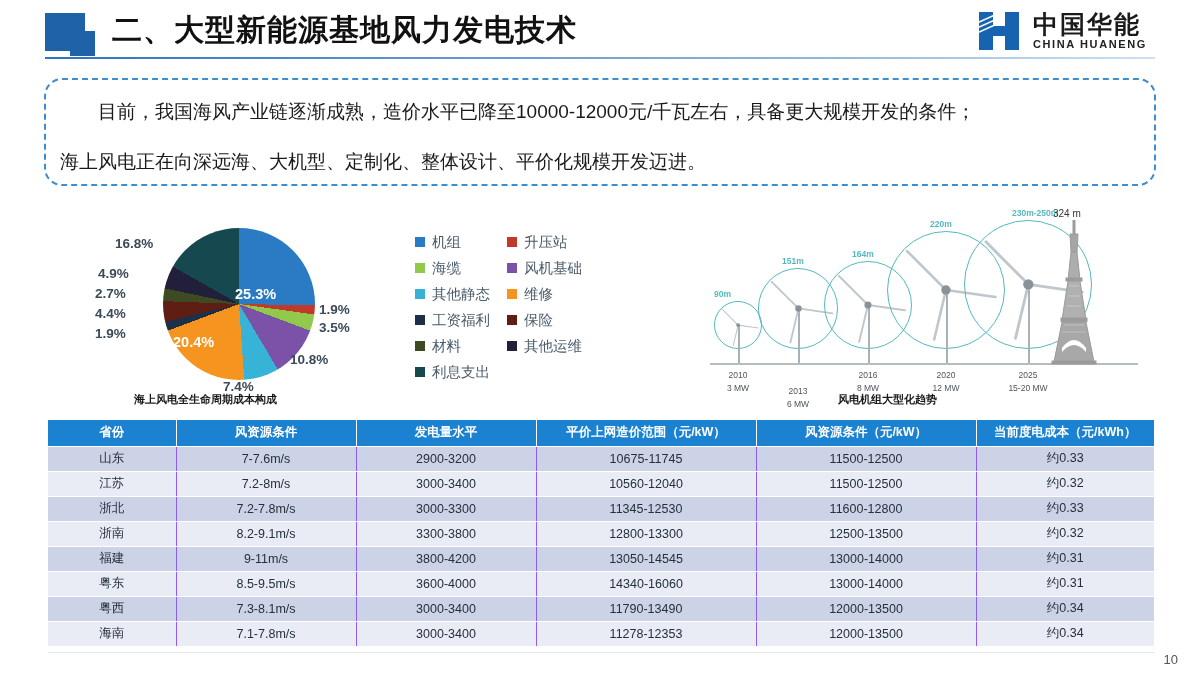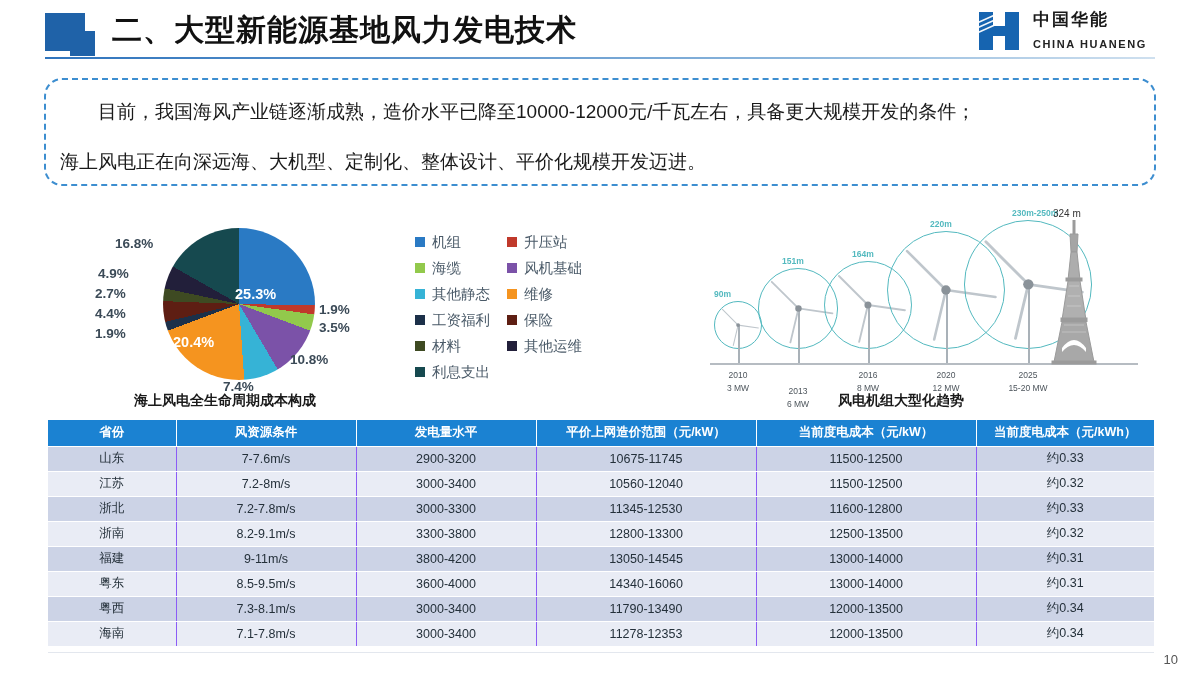--- a/index.html
+++ b/index.html
@@ -17,21 +17,21 @@
   .hdr-sq-b { position: absolute; left: 70px; top: 31px; width: 25px; height: 25px; background: #1f62a8; }
   .hdr-title {
     position: absolute; left: 112px; top: 10px;
     font-size: 30px; font-weight: bold; color: #111; letter-spacing: 1px;
     white-space: nowrap;
   }
   .hdr-rule { position: absolute; left: 45px; top: 57px; width: 1110px; height: 2px;
               background: linear-gradient(to right,#2f74bd,#8fb8dd 70%,#cfe0ef); }
   .logo { position: absolute; right: 30px; top: 8px; width: 195px; height: 46px; }
   .logo-mark { position: absolute; left: 0; top: 2px; width: 48px; height: 42px; }
-  .logo-cn { position: absolute; left: 58px; top: 0px; font-size: 17px; font-weight: bold;
+  .logo-cn { position: absolute; left: 58px; top: 0px; font-size: 25px; font-weight: bold;
              color: #1a1a1a; letter-spacing: 2px; white-space: nowrap; }
   .logo-en { position: absolute; left: 58px; top: 30px; font-size: 11px; font-weight: bold;
              color: #222; letter-spacing: 1.6px; white-space: nowrap; }
 
   
   .callout {
     position: absolute; left: 44px; top: 78px; width: 1112px; height: 108px;
     border: 2px dashed #3d8ed0; border-radius: 18px; background: #fff;
   }
   .callout p {
@@ -42,21 +42,21 @@
 
   
   .pie-wrap { position: absolute; left: 95px; top: 222px; width: 270px; height: 185px; }
   .pie {
     position: absolute; left: 68px; top: 6px; width: 152px; height: 152px;
     border-radius: 50%;
   }
   .pielabel { position: absolute; font-size: 13.5px; font-weight: bold; color: #3b4a57; white-space: nowrap; }
   .pielabel.inner { color: #ffffff; font-size: 14.5px; }
   .cap {
-    position: absolute; font-size: 14px; font-weight: bold; color: #1a1a1a;
+    position: absolute; font-size: 11px; font-weight: bold; color: #1a1a1a;
     white-space: nowrap;
   }
 
   
   .legend { position: absolute; left: 415px; top: 229px; width: 210px; }
   .lg-col { position: absolute; top: 0; }
   .lg-col.c1 { left: 0; }
   .lg-col.c2 { left: 92px; }
   .lg-item { display: flex; align-items: center; height: 26px; }
   .lg-sw { width: 10px; height: 10px; margin-right: 7px; flex: 0 0 auto; }
@@ -313,21 +313,21 @@
       <col style="width:220px">
         <col style="width:220px">
         <col style="width:178px">
     </colgroup>
     <thead>
         <tr id="tab-head">
           <th>省份</th>
           <th>风资源条件</th>
           <th>发电量水平</th>
           <th>平价上网造价范围（元/kW）</th>
-          <th>当前度电成本（元/kW）</th>
+          <th>风资源条件（元/kW）</th>
           <th>当前度电成本（元/kWh）</th>
         </tr>
       </thead>
     <tbody id="tab-body">
         <tr class="odd">
           <td>山东</td>
           <td>7-7.6m/s</td>
           <td>2900-3200</td>
           <td>10675-11745</td>
           <td>11500-12500</td>

